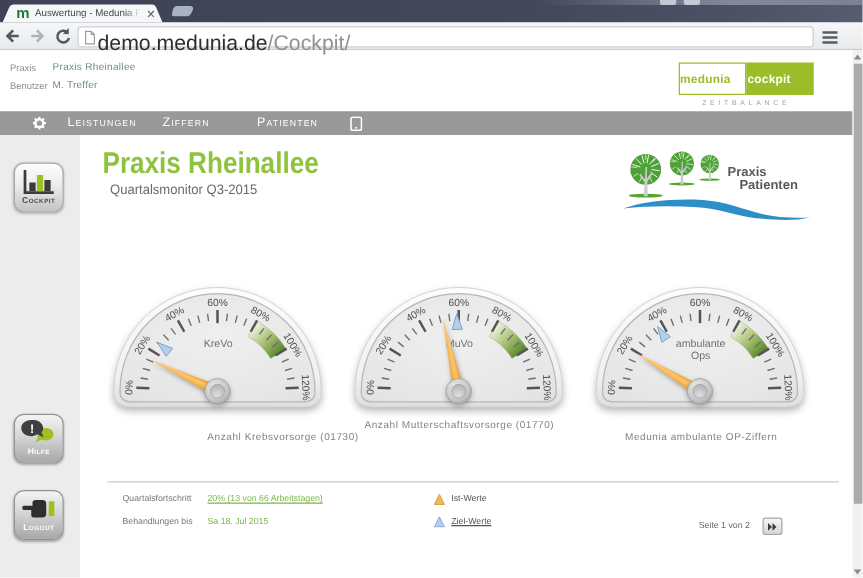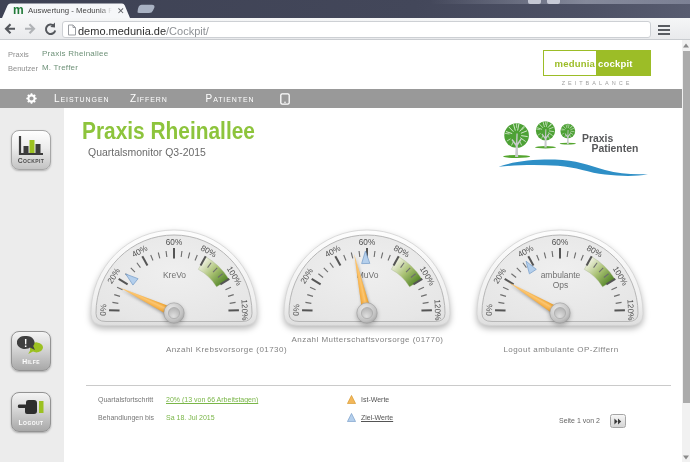--- a/index.html
+++ b/index.html
@@ -22,30 +22,30 @@
 <path d="M 13 6.8 L 4 6.8 M 8.5 2.3 L 4 6.8 L 8.5 11.3" stroke="#54575c" stroke-width="2.1" fill="none"></path>
 <path d="M 23 6.8 L 32 6.8 M 27.5 2.3 L 32 6.8 L 27.5 11.3" stroke="#b0b3b6" stroke-width="2.1" fill="none"></path>
 <path d="M 51.9 3.9 A 4.7 4.7 0 1 0 53.2 8.4" stroke="#54575c" stroke-width="2" fill="none"></path>
 <path d="M 53 0.4 L 53 5.4 L 48.3 4.9 Z" fill="#54575c"></path>
 </svg>
 <div class="abs" style="left:62px;top:21px;width:589px;height:17px;background:#fff;border:1px solid #cdd0d4;border-radius:3px"></div>
 <svg class="abs" style="left:67px;top:24px" width="10" height="12" viewBox="0 0 10 12">
 <path d="M 1.5 1 L 6 1 L 8.5 3.5 L 8.5 11 L 1.5 11 Z" fill="#fff" stroke="#9b9ea3" stroke-width="1"></path>
 <path d="M 6 1 L 6 3.5 L 8.5 3.5" fill="none" stroke="#9b9ea3" stroke-width="1"></path>
 </svg>
-<div class="abs" style="left:78px;top:24.5px;font-size:11px;color:#2e2e2e">demo.medunia.de<span style="color:#8f9296">/Cockpit/</span></div>
+<div class="abs" style="left:78px;top:24.5px;font-size:17px;color:#2e2e2e">demo.medunia.de<span style="color:#8f9296">/Cockpit/</span></div>
 <svg class="abs" style="left:657px;top:24px" width="14" height="12" viewBox="0 0 14 12">
 <path d="M 1 2 H 13 M 1 6 H 13 M 1 10 H 13" stroke="#595c61" stroke-width="1.9"></path>
 </svg>
 
 <div class="abs" style="left:8px;top:49.5px;font-size:7.5px;color:#8f8f8f">Praxis</div>
 <div class="abs" style="left:42px;top:49px;font-size:8px;letter-spacing:0.25px;color:#6e9178">Praxis Rheinallee</div>
 <div class="abs" style="left:8px;top:63.5px;font-size:7.5px;color:#8f8f8f">Benutzer</div>
 <div class="abs" style="left:42px;top:63px;font-size:8px;letter-spacing:0.2px;color:#6e9178">M. Treffer</div>
-<div class="abs" style="left:543px;top:50px;width:54px;height:26px;background:#fff;border:1px solid #9cbd27;display:flex;align-items:center;justify-content:flex-end;padding-right:1px">
+<div class="abs" style="left:543px;top:50px;width:54px;height:26px;background:#fff;border:1px solid #9cbd27;display:flex;align-items:center;justify-content:flex-start;padding-right:1px">
     <span style="font-size:9.5px;font-weight:bold;color:#9cbd27;letter-spacing:0.2px">medunia</span>
   </div>
 <div class="abs" style="left:597px;top:50px;width:54px;height:26px;background:#9cbd27;display:flex;align-items:center;justify-content:flex-start;padding-left:1px">
     <span style="font-size:9.5px;font-weight:bold;color:#fff;letter-spacing:0.2px">cockpit</span>
   </div>
 <div class="abs" style="left:543px;top:80px;width:108px;text-align:center;font-size:5.5px;letter-spacing:3px;color:#a0a0a0">ZEITBALANCE</div>
 
 <div class="abs" style="left:0;top:89px;width:682px;height:19px;background:#999999"></div>
 <svg class="abs" style="left:25.5px;top:93px" width="11" height="11" viewBox="0 0 14 14">
 <circle cx="7" cy="7" r="4" fill="none" stroke="#fff" stroke-width="2.6"></circle>
@@ -370,21 +370,21 @@
 <linearGradient id="ndl3" gradientUnits="userSpaceOnUse" x1="104.18" y1="109.90" x2="99.26" y2="118.15">
 <stop offset="0" stop-color="#e69110"></stop>
         <stop offset="0.45" stop-color="#fcc671"></stop>
         <stop offset="1" stop-color="#ef9d25"></stop>
       </linearGradient>
 <polygon points="48.46,82.28 104.18,109.90 99.26,118.15" fill="url(#ndl3)" filter="drop-shadow(1px 2px 1.5px rgba(0,0,0,0.3))"></polygon>
 <circle cx="100.00" cy="113.00" r="10.2" fill="url(#hubo3)" stroke="#9b9b9b" stroke-width="0.6" filter="drop-shadow(0px 2px 2px rgba(0,0,0,0.25))"></circle>
 <circle cx="100.00" cy="113.00" r="5.6" fill="url(#hubi3)" stroke="#9a9a9a" stroke-width="0.5"></circle>
 </svg>
   </div>
-<div style="position:absolute;left:451px;top:345px;width:220px;text-align:center;font-size:8px;letter-spacing:0.45px;color:#828282">Logout ambulante OP-Ziffern</div>
+<div style="position:absolute;left:451px;top:345px;width:220px;text-align:center;font-size:8px;letter-spacing:0.45px;color:#828282">Medunia ambulante OP-Ziffern</div>
 
 <div class="abs" style="left:86px;top:385px;width:585px;height:1px;background:#cacaca"></div>
 <div class="abs" style="left:98px;top:396px;font-size:7px;color:#777">Quartalsfortschritt</div>
 <div class="abs" style="left:166px;top:396px;font-size:7px;color:#7ab648;text-decoration:underline">20% (13 von 66 Arbeitstagen)</div>
 <div class="abs" style="left:98px;top:414px;font-size:7px;color:#777">Behandlungen bis</div>
 <div class="abs" style="left:166px;top:414px;font-size:7px;color:#7ab648">Sa 18. Jul 2015</div>
 <svg class="abs" style="left:347px;top:394.5px" width="9" height="9" viewBox="0 0 10 10">
     <polygon points="5,0.5 9.5,9.5 0.5,9.5" fill="#f3b75a" stroke="#d99c33" stroke-width="0.8"></polygon>
   </svg>
 <div class="abs" style="left:361px;top:396px;font-size:7px;color:#555">Ist-Werte</div>

